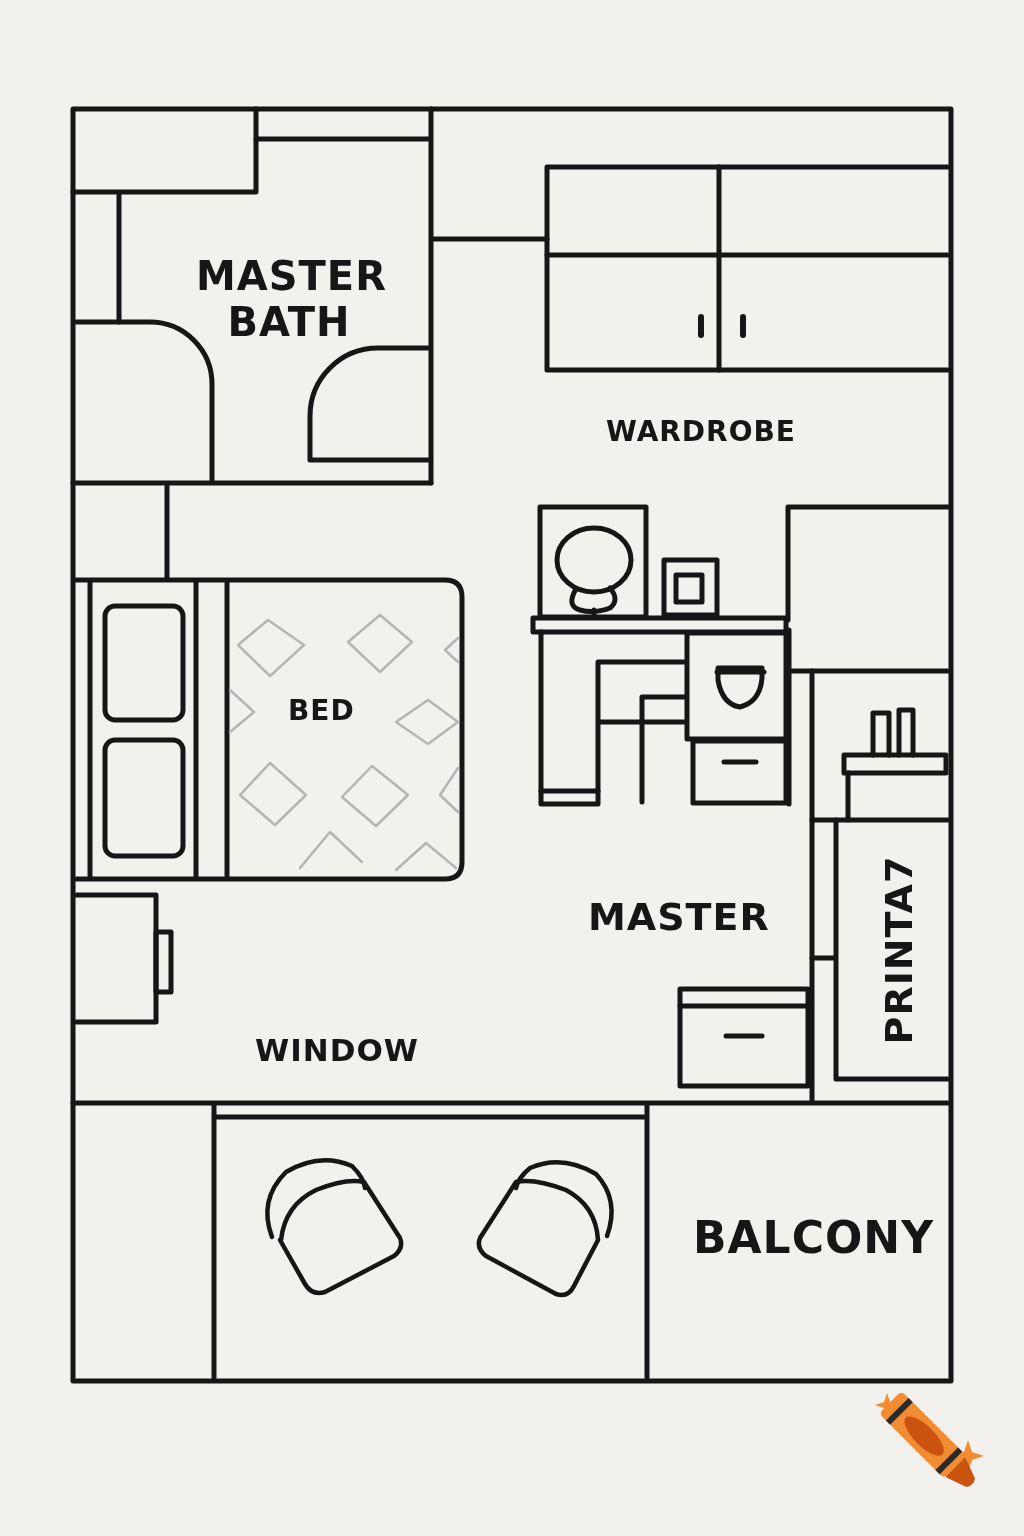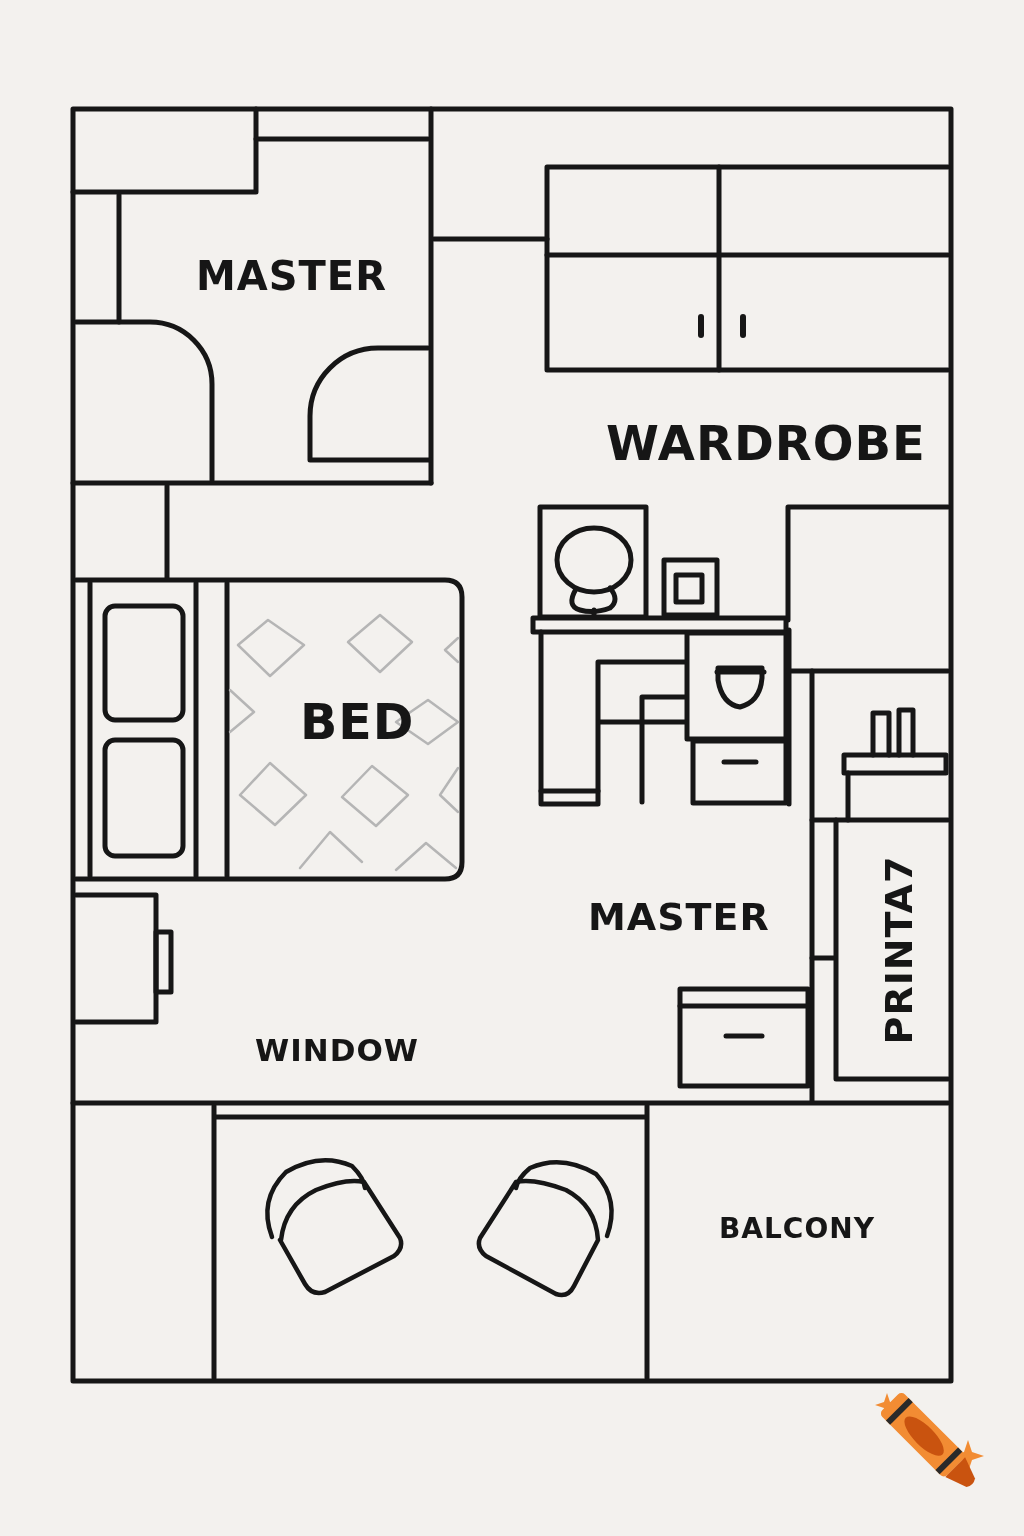--- a/index.html
+++ b/index.html
@@ -14,25 +14,25 @@
       position: absolute;
       font-family: "DejaVu Sans", sans-serif;
       font-weight: bold;
       color: #161616;
       letter-spacing: 1px;
       white-space: nowrap;
       line-height: 1.15;
       text-align: center;
     }
     .lbl-master { left: 196px; top: 253px; font-size: 40px; width: 186px; }
-    .lbl-wardrobe { left: 606px; top: 416px; font-size: 48px; }
-    .lbl-bed { left: 300px; top: 695px; font-size: 49px; }
+    .lbl-wardrobe { left: 606px; top: 416px; font-size: 28px; }
+    .lbl-bed { left: 288px; top: 695px; font-size: 28px; }
     .lbl-cabinet { left: 588px; top: 896px; font-size: 38px; }
     .lbl-window { left: 255px; top: 1033px; font-size: 31px; }
-    .lbl-balcony { left: 693px; top: 1213px; font-size: 28px; margin-left: 26px; }
+    .lbl-balcony { left: 693px; top: 1213px; font-size: 44px; }
     .lbl-printer {
       left: 900px; top: 950px; font-size: 38px;
       transform: translate(-50%, -50%) rotate(-90deg);
     }
     .crayon { position: absolute; left: 868px; top: 1380px; width: 130px; height: 130px; }
   </style>
 </head>
 <body>
 
 <svg class="plan" width="1024" height="1536" viewBox="0 0 1024 1536" fill="none" stroke="#161616" stroke-width="5" stroke-linecap="round" stroke-linejoin="round">
@@ -137,20 +137,21 @@
     <path d="M281,1240 Q285,1205 316,1190 Q346,1178 364,1182 L400,1238 Q404,1248 394,1256 L325,1292 Q312,1296 305,1284 L280,1240 Z"></path>
   </g>
   <g stroke-width="4.5">
     <path d="M607,1236 Q620,1200 596,1174 Q562,1154 530,1168 Q518,1178 516,1188"></path>
     <path d="M598,1240 Q596,1206 566,1190 Q534,1178 516,1182 L480,1238 Q476,1248 486,1256 L556,1294 Q568,1298 574,1286 L598,1240 Z"></path>
   </g>
 </svg>
 
 <div class="lbl lbl-master">
   <div>MASTER</div>
+  <div>BATH</div>
 </div>
 <div class="lbl lbl-wardrobe">WARDROBE</div>
 <div class="lbl lbl-bed">BED</div>
 <div class="lbl lbl-cabinet">MASTER</div>
 <div class="lbl lbl-printer">PRINTA7</div>
 <div class="lbl lbl-window">WINDOW</div>
 <div class="lbl lbl-balcony">BALCONY</div>
 
 <svg class="crayon" viewBox="0 0 130 130">
   <path d="M19,13 L22,22 L31,25 L22,28 L19,37 L16,28 L7,25 L16,22 Z" fill="#f28c33"></path>

